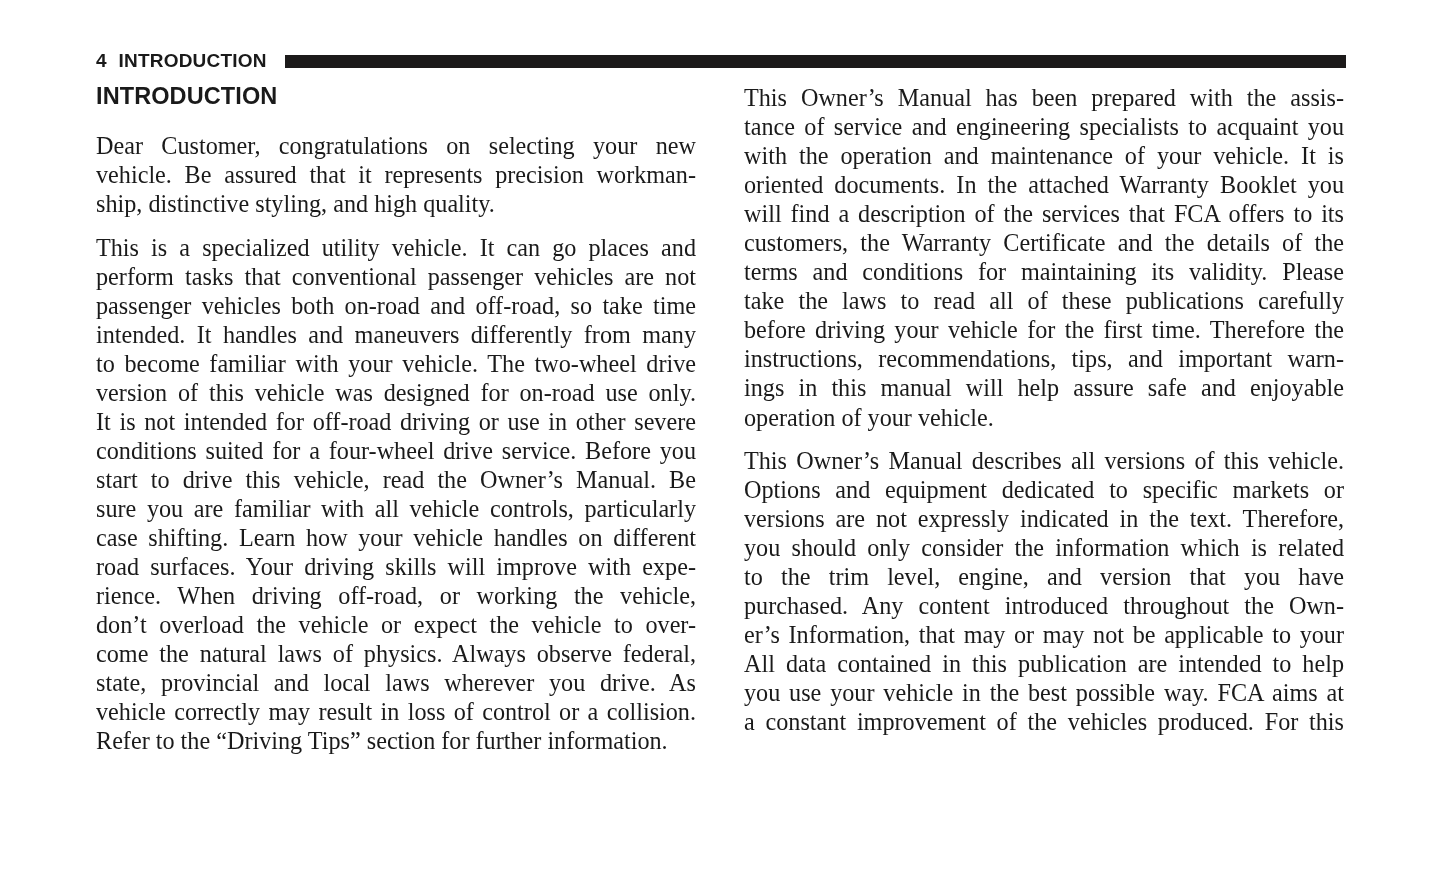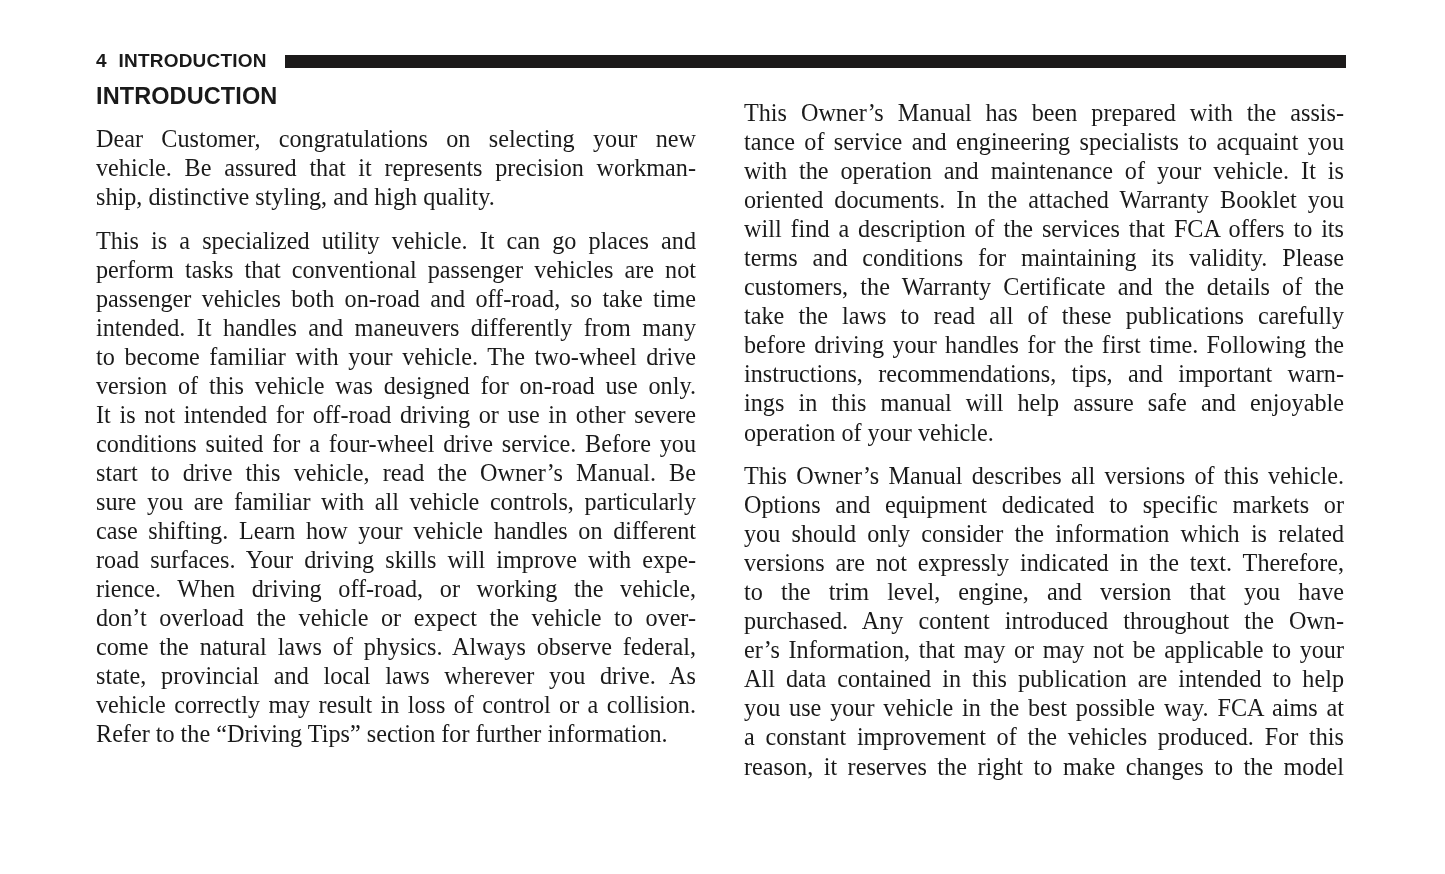--- a/index.html
+++ b/index.html
@@ -59,25 +59,25 @@
     .column {
       position: absolute;
       width: 600px;
       font-family: "Liberation Serif", serif;
       font-size: 24.2px;
       line-height: 29.05px;
       color: #1a1a1a;
     }
     .col-left {
       left: 96px;
-      top: 124px;
+      top: 131px;
     }
     .col-right {
       left: 744px;
-      top: 98px;
+      top: 83px;
     }
     .para {
       margin: 0 0 14.5px 0;
     }
     .line {
       display: block;
       text-align: justify;
       text-align-last: justify;
       white-space: nowrap;
       height: 29.05px;
@@ -124,34 +124,33 @@
       <span class="line last">Refer to the “Driving Tips” section for further information.</span>
     </p>
   </div>
 <div class="column col-right">
     <p class="para">
       <span class="line">This Owner’s Manual has been prepared with the assis-</span>
       <span class="line">tance of service and engineering specialists to acquaint you</span>
       <span class="line">with the operation and maintenance of your vehicle. It is</span>
       <span class="line">oriented documents. In the attached Warranty Booklet you</span>
       <span class="line">will find a description of the services that FCA offers to its</span>
+      <span class="line">customers, the Warranty Certificate and the details of the</span>
       <span class="line">terms and conditions for maintaining its validity. Please</span>
-      <span class="line">customers, the Warranty Certificate and the details of the</span>
       <span class="line">take the laws to read all of these publications carefully</span>
-      <span class="line">before driving your handles for the first time. Following the</span>
+      <span class="line">before driving your vehicle for the first time. Therefore the</span>
       <span class="line">instructions, recommendations, tips, and important warn-</span>
       <span class="line">ings in this manual will help assure safe and enjoyable</span>
       <span class="line last">operation of your vehicle.</span>
     </p>
     <p class="para">
       <span class="line">This Owner’s Manual describes all versions of this vehicle.</span>
       <span class="line">Options and equipment dedicated to specific markets or</span>
+      <span class="line">versions are not expressly indicated in the text. Therefore,</span>
       <span class="line">you should only consider the information which is related</span>
-      <span class="line">versions are not expressly indicated in the text. Therefore,</span>
       <span class="line">to the trim level, engine, and version that you have</span>
       <span class="line">purchased. Any content introduced throughout the Own-</span>
       <span class="line">er’s Information, that may or may not be applicable to your</span>
       <span class="line">All data contained in this publication are intended to help</span>
       <span class="line">you use your vehicle in the best possible way. FCA aims at</span>
       <span class="line">a constant improvement of the vehicles produced. For this</span>
-      <span class="line">reason, it reserves the right to make changes to the model</span>
     </p>
   </div>
 
 </body></html>

